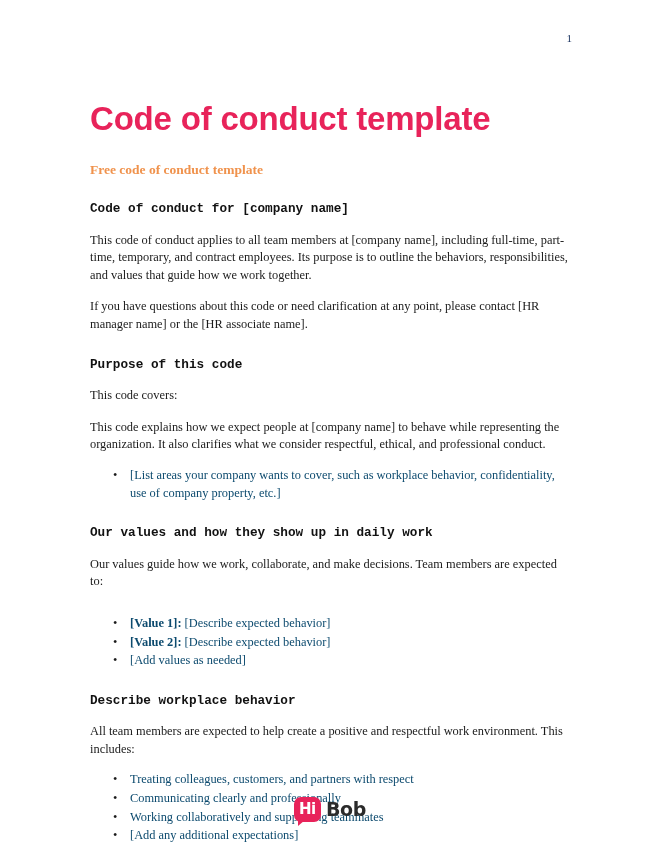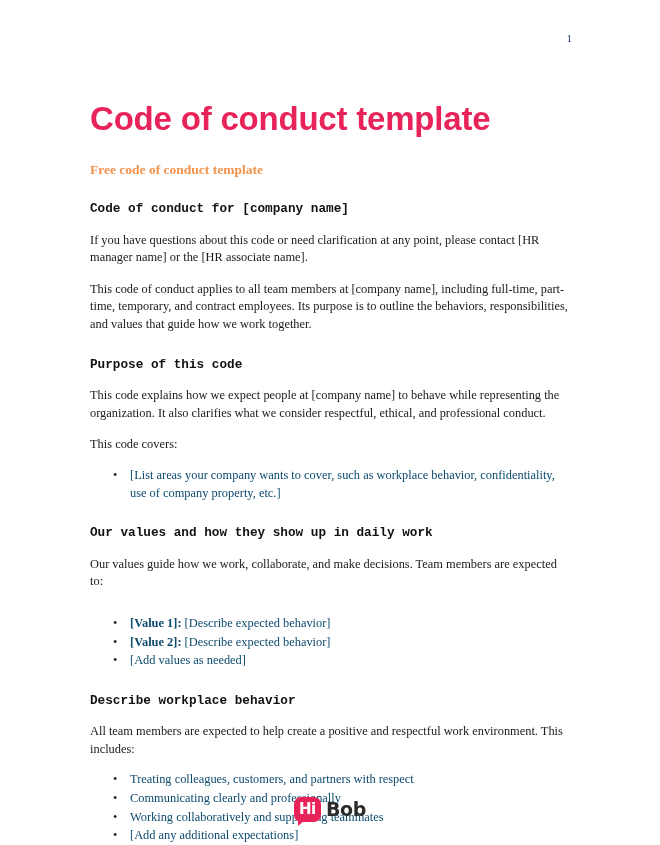--- a/index.html
+++ b/index.html
@@ -181,26 +181,26 @@
 
   <div class="page-number">1</div>
 
   <div class="content">
 
     <h1 class="doc-title">Code of conduct template</h1>
 
     <h2 class="doc-subtitle">Free code of conduct template</h2>
 
     <h3 class="section-heading">Code of conduct for [company name]</h3>
+    <p class="body-text">This code of conduct applies to all team members at [company name], including full-time, part-time, temporary, and contract employees. Its purpose is to outline the behaviors, responsibilities, and values that guide how we work together.</p>
     <p class="body-text">If you have questions about this code or need clarification at any point, please contact [HR manager name] or the [HR associate name].</p>
-    <p class="body-text">This code of conduct applies to all team members at [company name], including full-time, part-time, temporary, and contract employees. Its purpose is to outline the behaviors, responsibilities, and values that guide how we work together.</p>
 
     <h3 class="section-heading">Purpose of this code</h3>
+    <p class="body-text">This code covers:</p>
     <p class="body-text">This code explains how we expect people at [company name] to behave while representing the organization. It also clarifies what we consider respectful, ethical, and professional conduct.</p>
-    <p class="body-text">This code covers:</p>
     <ul class="bullet-list">
       <li><span class="bullet-lead"></span><span>[List areas your company wants to cover, such as workplace behavior, confidentiality, use of company property, etc.]</span></li>
     </ul>
 
     <h3 class="section-heading">Our values and how they show up in daily work</h3>
     <p class="body-text">Our values guide how we work, collaborate, and make decisions. Team members are expected to:</p>
     <ul class="bullet-list tight">
       <li><span class="bullet-lead">[Value 1]:</span><span> [Describe expected behavior]</span></li>
       <li><span class="bullet-lead">[Value 2]:</span><span> [Describe expected behavior]</span></li>
       <li><span class="bullet-lead"></span><span>[Add values as needed]</span></li>

